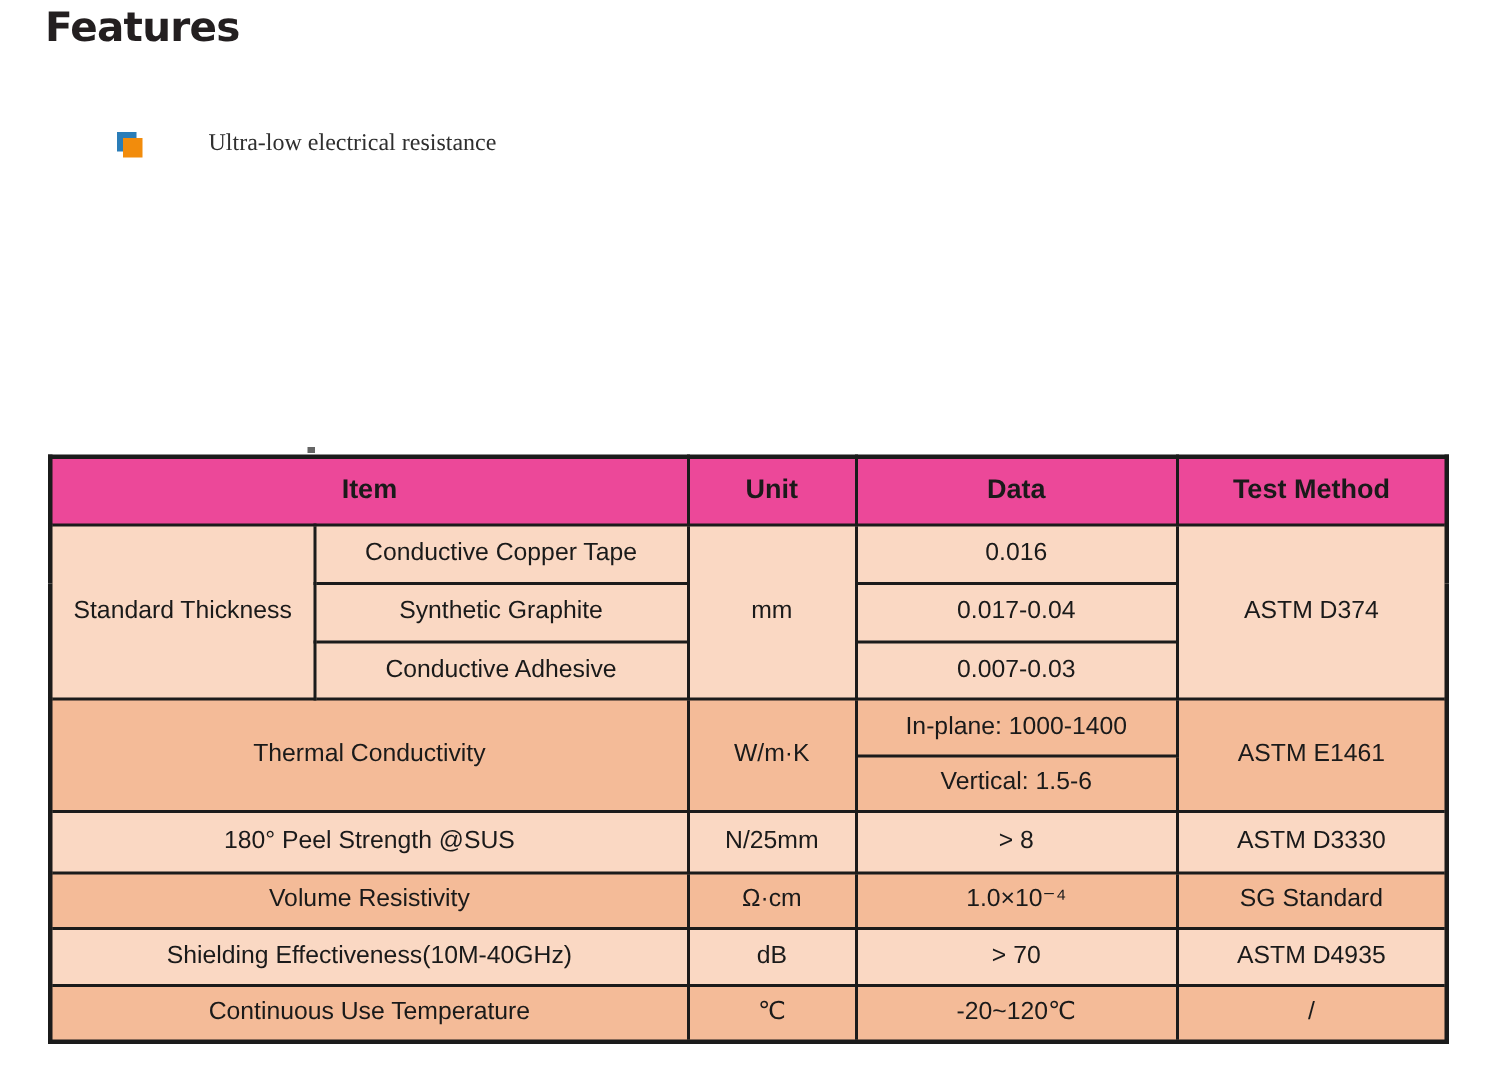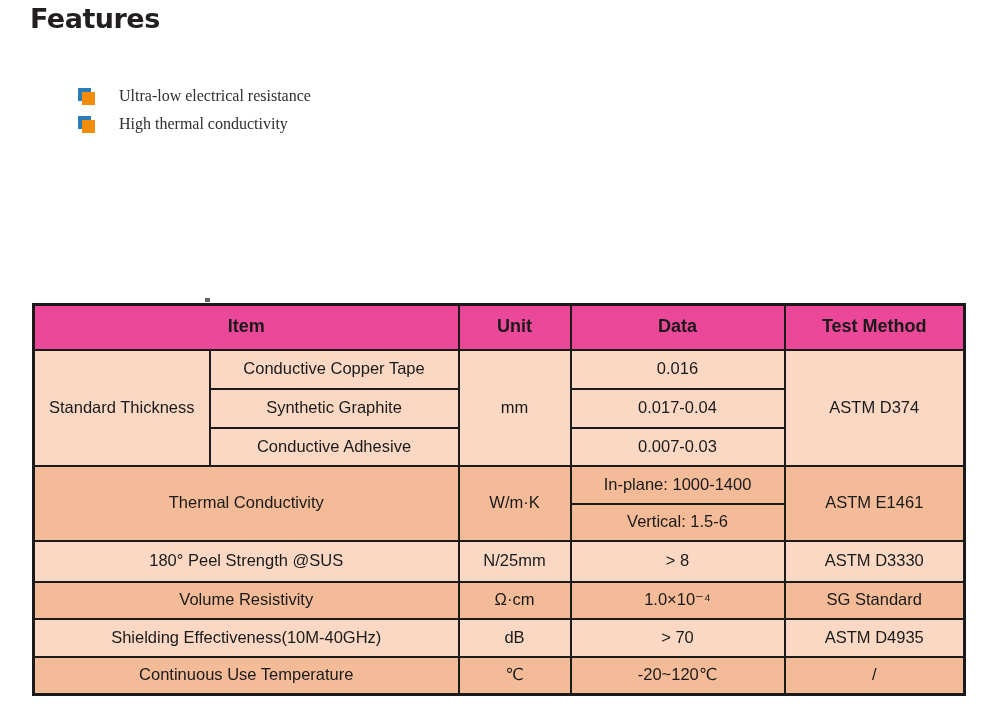--- a/index.html
+++ b/index.html
@@ -9,21 +9,21 @@
 
   .section-heading {
     position:absolute; left:30px;
     font-family:"DejaVu Sans","Liberation Sans",sans-serif;
     font-size:27px; font-weight:bold; color:#231F20; letter-spacing:-0.5px;
   }
   #features-heading { top:3px; }
   #properties-heading { top:224px; }
 
   .bullet-list { position:absolute; left:78px; top:82px; }
-  .bullet-item { display:flex; align-items:center; height:28px; }
+  .bullet-item { display:flex; align-items:center; height:28px;gap:20px; }
   .bullet-icon { position:relative; width:17px; height:17px; flex:0 0 17px; }
   .sq-back  { position:absolute; left:0; top:0; width:13px; height:13px; background:#2A7DB8; }
   .sq-front { position:absolute; left:4px; top:4px; width:13px; height:13px; background:#F28C0C; }
   .bullet-text {
     margin-left:24px;
     font-family:"Liberation Serif","DejaVu Serif",serif;
     font-size:16px; color:#2F2F2F;
   }
 
   .props-table {
@@ -52,27 +52,20 @@
 
   <h1 id="features-heading" class="section-heading">Features</h1>
 
   <div class="bullet-list">
     <div class="bullet-item">
       <span class="bullet-icon">
         <span class="sq-back"></span>
         <span class="sq-front"></span>
       </span>
       <span class="bullet-text">Ultra-low electrical resistance</span>
-    </div>
-    <div class="bullet-item">
-      <span class="bullet-icon">
-        <span class="sq-back"></span>
-        <span class="sq-front"></span>
-      </span>
-      <span class="bullet-text">High thermal conductivity</span>
     </div>
   </div>
 
 
   <div class="artifact-mark"></div>
 
   <table class="props-table">
     <colgroup>
       <col style="width:176px">
         <col style="width:249px">

